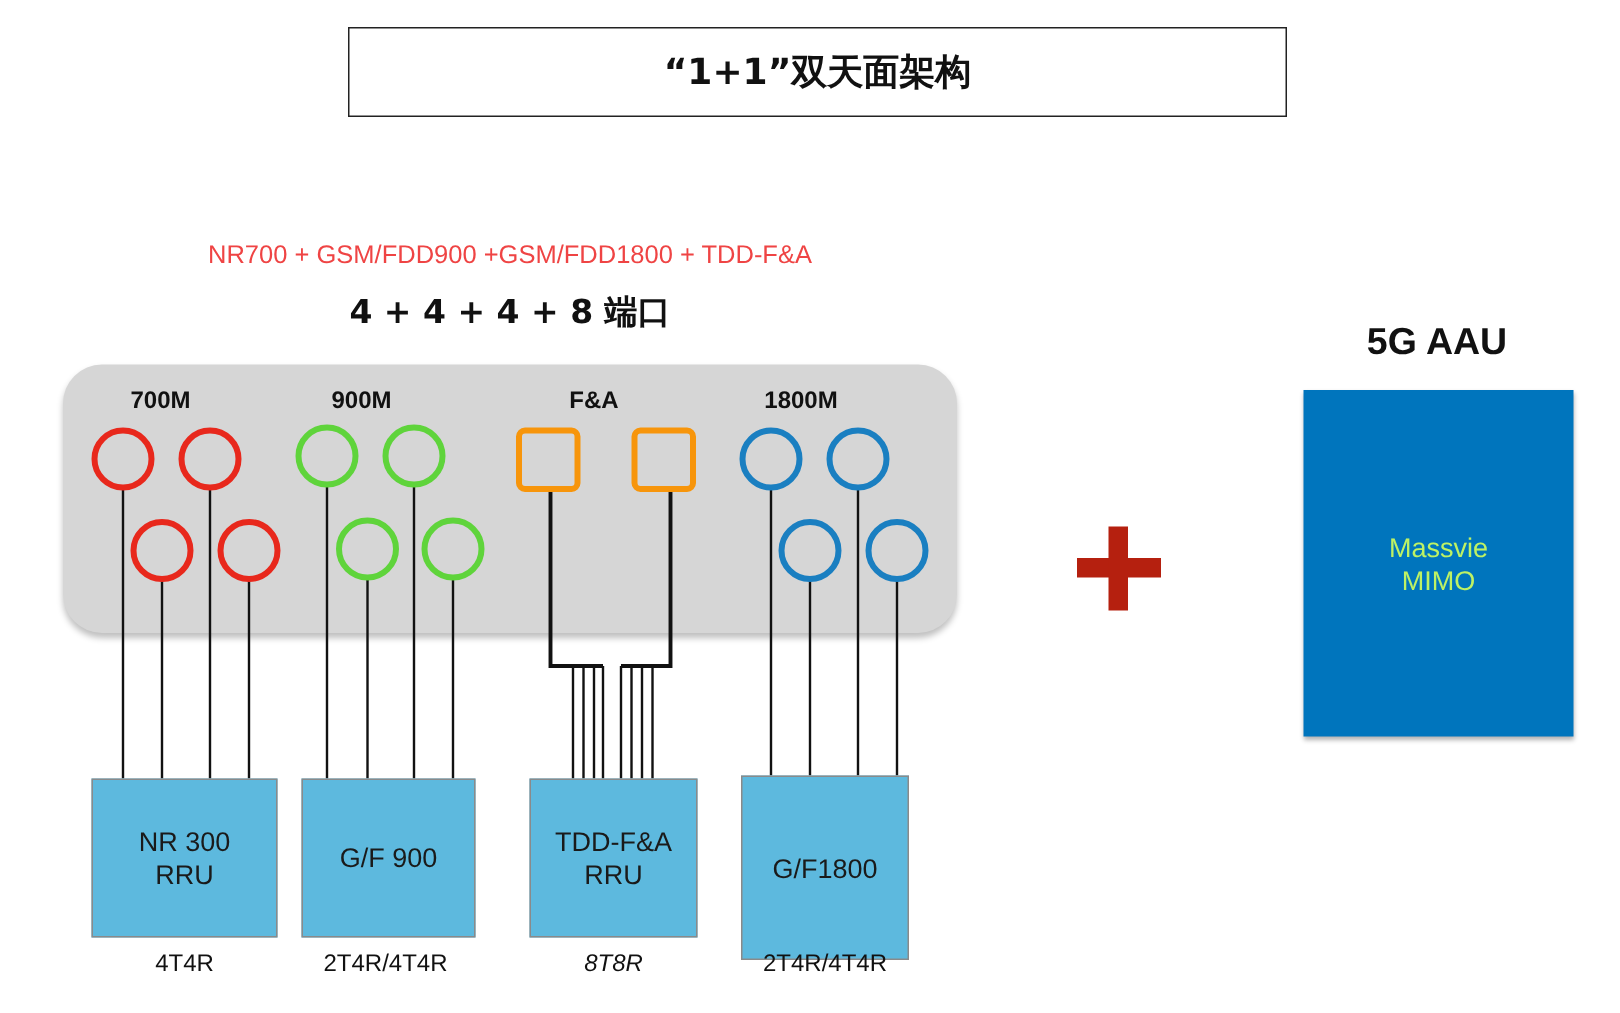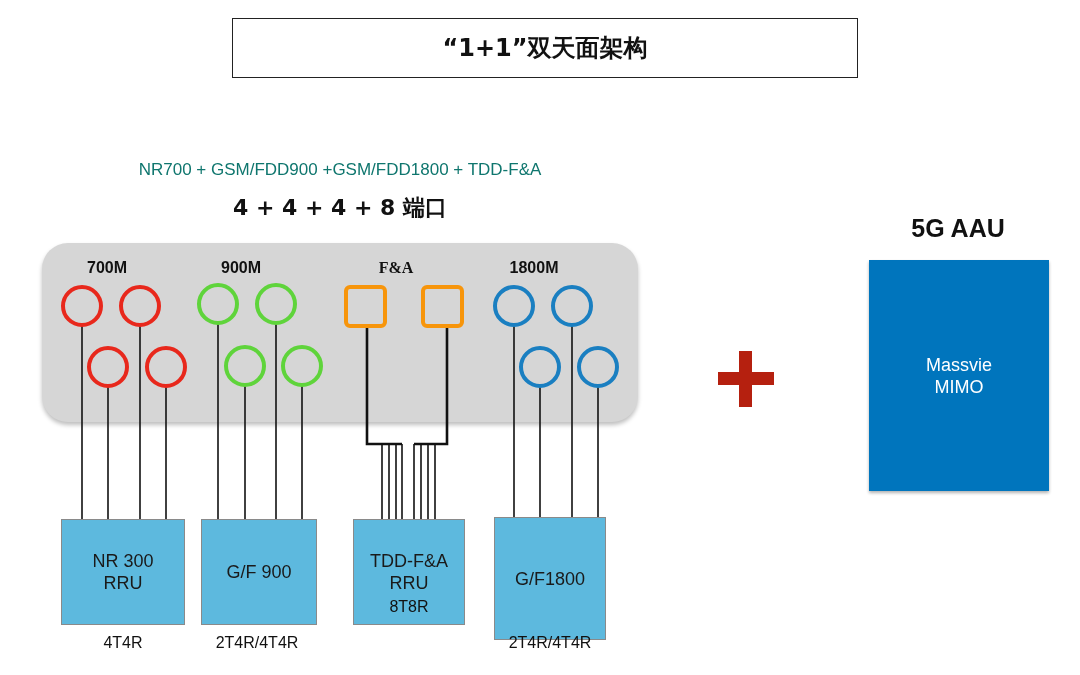--- a/index.html
+++ b/index.html
@@ -2,52 +2,52 @@
 <html><head>
   <meta charset="utf-8">
   <style>
     html, body { margin: 0; padding: 0; background: #ffffff; }
     body { width: 1080px; height: 675px; position: relative; overflow: hidden;
            font-family: "Liberation Sans", "DejaVu Sans", sans-serif; color: #111; }
     .abs { position: absolute; }
     .title-box { left: 232px; top: 18px; width: 626px; height: 60px; border: 1.5px solid #222;
                  box-sizing: border-box; display: flex; align-items: center; justify-content: center;
                  font-size: 24px; font-weight: bold; font-family: "DejaVu Sans", sans-serif; }
-    .subtitle { left: 60px; top: 160px; width: 560px; text-align: center; font-size: 17px; color: #0f766e; }
+    .subtitle { left: 60px; top: 160px; width: 560px; text-align: center; font-size: 17px; color: #ef4444; }
     .ports { left: 60px; top: 193px; width: 560px; text-align: center; font-size: 22px; font-weight: bold;
              font-family: "DejaVu Sans", sans-serif; }
     .panel { left: 42px; top: 243px; width: 596px; height: 179px; background: #d6d6d6; border-radius: 26px;
              box-shadow: 0 3px 4px rgba(0,0,0,0.25); }
     .band-label { font-size: 16px; font-weight: bold; text-align: center; width: 80px; }
     svg { position: absolute; left: 0; top: 0; }
     .rru { background: #5db9de; border: 1px solid #8a8a8a; box-sizing: border-box; display: flex;
            align-items: center; justify-content: center; text-align: center; font-size: 18px; color: #1a1a1a;
            line-height: 22px; white-space: pre-line; }
     .cfg { font-size: 16px; text-align: center; width: 140px; }
     .aau-label { left: 868px; top: 214px; width: 180px; text-align: center; font-size: 25px; font-weight: bold; }
-    .aau { left: 869px; top: 260px; width: 180px; height: 231px; background: #0075bd; color: #ffffff;
+    .aau { left: 869px; top: 260px; width: 180px; height: 231px; background: #0075bd; color: #bef264;
            display: flex; align-items: center; justify-content: center; text-align: center; font-size: 18px;
            line-height: 22px; white-space: pre-line; box-shadow: 0 2px 3px rgba(0,0,0,0.3); }
     .plus { left: 718px; top: 351px; width: 56px; height: 56px; }
     .plus::before, .plus::after { content: ""; position: absolute; background: #b5200f; }
     .plus::before { left: 0; top: 21px; width: 56px; height: 13px; }
     .plus::after { left: 21px; top: 0; width: 13px; height: 56px; }
   </style>
 </head>
 <body>
 
 <div class="abs title-box">“1+1”双天面架构</div>
 <div class="abs subtitle">NR700 + GSM/FDD900 +GSM/FDD1800 + TDD-F&amp;A</div>
 <div class="abs ports">4 + 4 + 4 + 8 端口</div>
 
 <div class="abs panel"></div>
 
 <div class="abs band-label" style="left:67px; top:259px;">700M</div>
 <div class="abs band-label" style="left:201px; top:259px;">900M</div>
-<div class="abs band-label" style="left:356px; top:259px;font-family:Liberation Serif, serif;">F&amp;A</div>
+<div class="abs band-label" style="left:356px; top:259px;">F&amp;A</div>
 <div class="abs band-label" style="left:494px; top:259px;">1800M</div>
 
 <svg width="1080" height="675">
   <g id="wires" stroke="#111" stroke-width="1.6" fill="none">
       <line x1="82" y1="325" x2="82" y2="519"></line>
       <line x1="140" y1="325" x2="140" y2="519"></line>
       <line x1="108" y1="386" x2="108" y2="519"></line>
       <line x1="166" y1="386" x2="166" y2="519"></line>
       <line x1="218" y1="323" x2="218" y2="519"></line>
       <line x1="276" y1="323" x2="276" y2="519"></line>
@@ -88,20 +88,20 @@
 
 <div class="abs rru" style="left:61px; top:519px; width:124px; height:106px;">NR 300
 RRU</div>
 <div class="abs rru" style="left:201px; top:519px; width:116px; height:106px;">G/F 900</div>
 <div class="abs rru" style="left:353px; top:519px; width:112px; height:106px;">TDD-F&amp;A
 RRU</div>
 <div class="abs rru" style="left:494px; top:517px; width:112px; height:123px;">G/F1800</div>
 
 <div class="abs cfg" style="left:53px; top:634px;">4T4R</div>
 <div class="abs cfg" style="left:187px; top:634px;">2T4R/4T4R</div>
-<div class="abs cfg" style="left:339px; top:598px;">8T8R</div>
+<div class="abs cfg" style="left:339px; top:634px;font-style:italic;">8T8R</div>
 <div class="abs cfg" style="left:480px; top:634px;">2T4R/4T4R</div>
 
 <div class="abs plus"></div>
 
 <div class="abs aau-label">5G AAU</div>
 <div class="abs aau">Massvie
 MIMO</div>
 
 </body></html>

